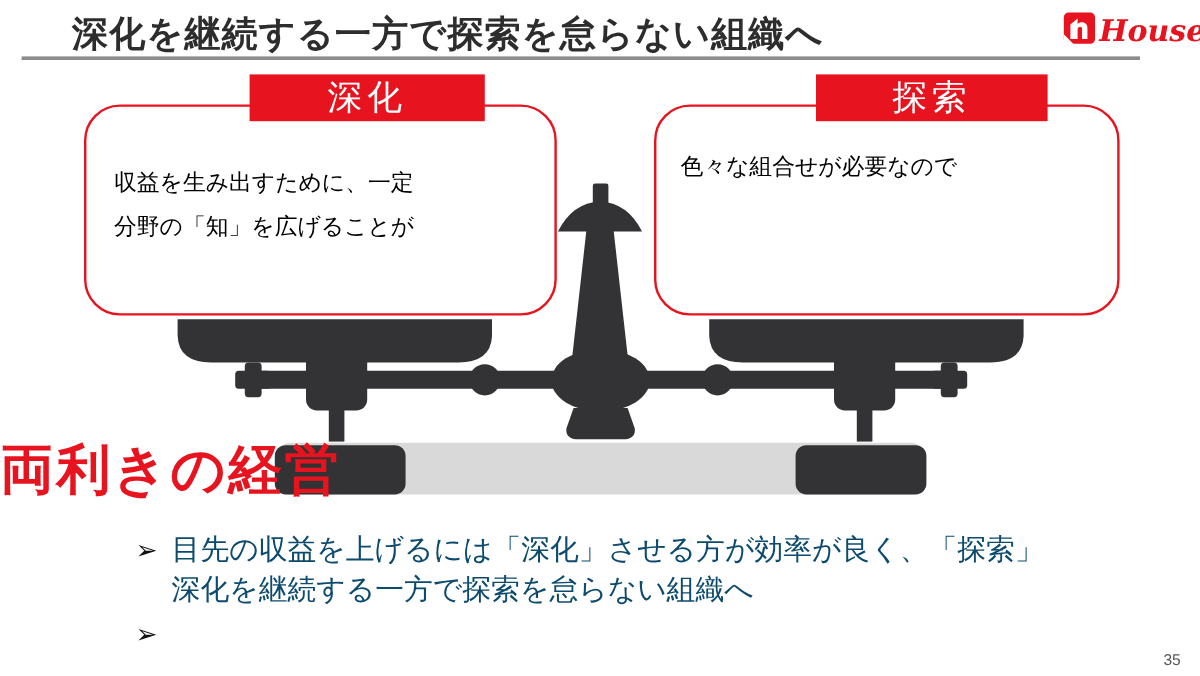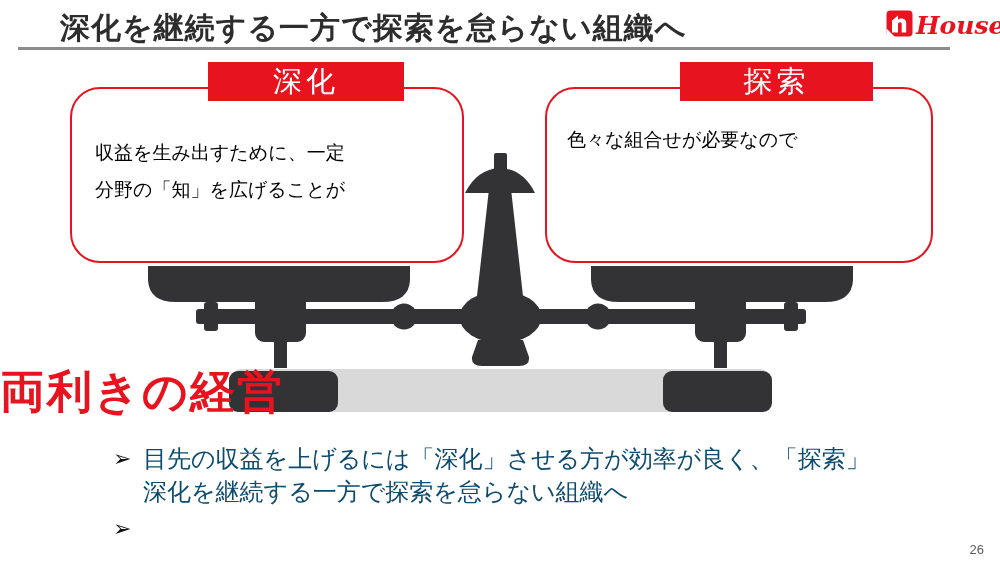--- a/index.html
+++ b/index.html
@@ -216,15 +216,15 @@
       <div class="bullet-text">
         <div>目先の収益を上げるには「深化」させる方が効率が良く、「探索」</div>
         <div>深化を継続する一方で探索を怠らない組織へ</div>
       </div>
     </div>
     <div class="bullet">
       <span class="bullet-marker">➢</span>
     </div>
   </div>
 
-  <div class="page-number">26</div>
+  <div class="page-number">35</div>
 
 </div>
 
 </body></html>

